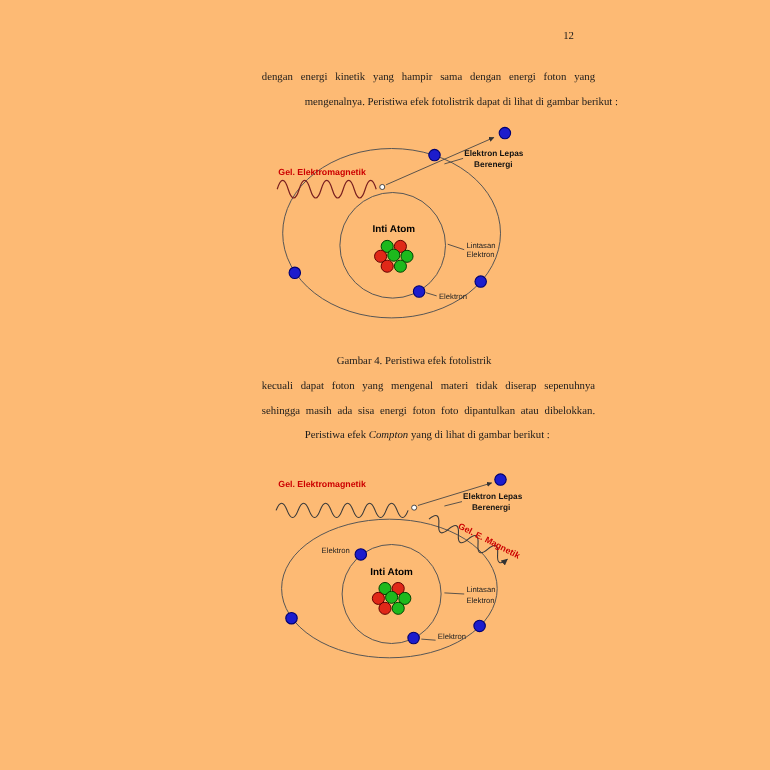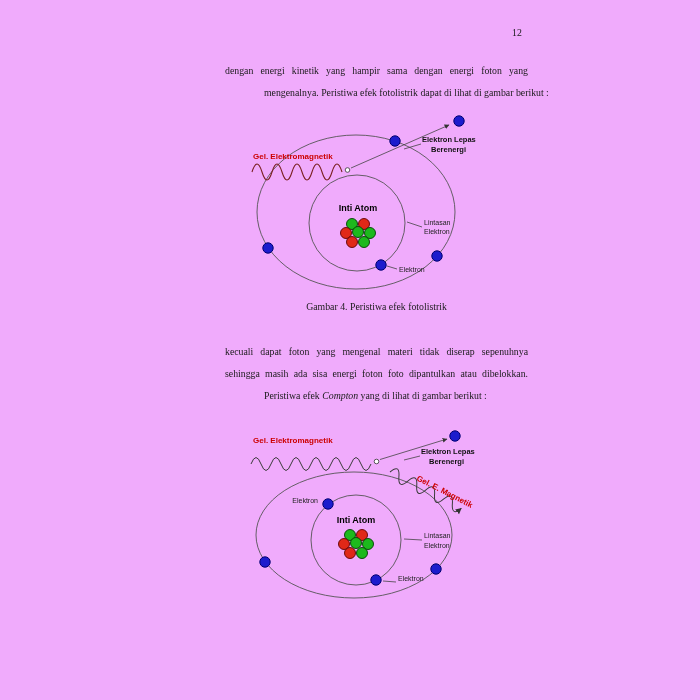--- a/index.html
+++ b/index.html
@@ -1,30 +1,30 @@
 <!DOCTYPE html>
 <html style="--electron-fill: #1c1ccd; --electron-stroke: #000070; --nucleus-red: #e02818; --nucleus-green: #1db91d; --label-red: #cc0000;"><head>
 <meta charset="utf-8">
 <style>
   * { margin:0; padding:0; box-sizing:border-box; }
   html,body { background:#ffffff; }
   #page {
-    position:relative; width:700px; height:700px; background:#f0abfc;
+    position:relative; width:700px; height:700px; background:#fdba74;
     font-family:"Liberation Serif", serif; color:#1a1a1a; overflow:hidden;
   }
   .pagenum { position:absolute; left:512px; top:27px; font-size:9.8px; }
-  .block { position:absolute; left:225px; }
+  .block { position:absolute; left:238px; }
   .line { width:303px; font-size:9.8px; line-height:22px; }
   .line.j { text-align:justify; text-align-last:justify; }
   .line.last { white-space:nowrap;margin-left:39px; }
   .line.indent { padding-left:36px; }
   .it { font-style:italic; }
   .secgap { display:inline-block; width:10px; }
   .caption { position:absolute; left:225px; width:303px; text-align:center;
-             font-size:9.8px; line-height:14px; }
+             font-size:9.8px; line-height:14px;margin-top:22px; }
   svg.fig { position:absolute; }
   .svgt { font-family:"Liberation Sans", sans-serif; }
   .orbit { fill:none; stroke:#555; stroke-width:0.9; }
   .wave  { fill:none; stroke:#7a2020; stroke-width:1.1; }
   .wave2 { fill:none; stroke:#3a3a3a; stroke-width:1; }
   .fline { stroke:#444; stroke-width:0.8; fill:none; }
   .electron { fill:var(--electron-fill,#1c1ccd); stroke:var(--electron-stroke,#000070); stroke-width:1; }
   .nucl-r { fill:var(--nucleus-red,#e02818); stroke:#5f0000; stroke-width:0.9; }
   .nucl-g { fill:var(--nucleus-green,#1db91d); stroke:#004000; stroke-width:0.9; }
   .redlabel { fill:var(--label-red,#cc0000); }

